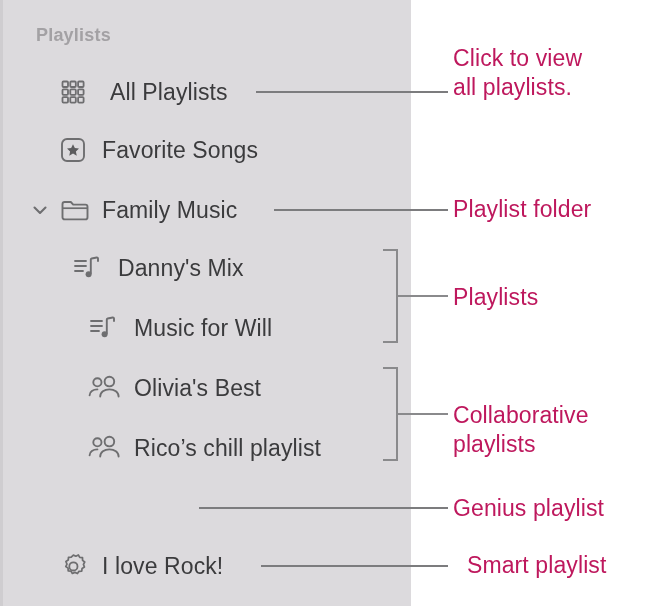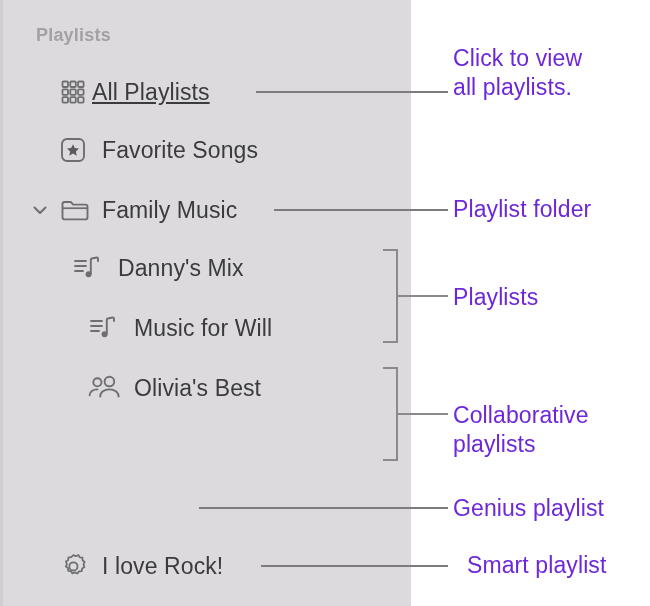--- a/index.html
+++ b/index.html
@@ -82,21 +82,21 @@
   }
   .bracket-stub {
     position: absolute;
     height: 2px;
     background: #8a8a8c;
   }
   
   .annot {
     position: absolute;
     font-size: 23px;
-    color: #6d28d9;
+    color: #be185d;
     line-height: 29px;
     white-space: pre-line;
     letter-spacing: 0.1px;
   }
 </style>
 </head>
 <body>
 
 <div id="stage">
 
@@ -114,21 +114,21 @@
             <rect x="18.1" y="2.5" width="5.5" height="5.5" rx="1"></rect>
             <rect x="2.5" y="10.3" width="5.5" height="5.5" rx="1"></rect>
             <rect x="10.3" y="10.3" width="5.5" height="5.5" rx="1"></rect>
             <rect x="18.1" y="10.3" width="5.5" height="5.5" rx="1"></rect>
             <rect x="2.5" y="18.1" width="5.5" height="5.5" rx="1"></rect>
             <rect x="10.3" y="18.1" width="5.5" height="5.5" rx="1"></rect>
             <rect x="18.1" y="18.1" width="5.5" height="5.5" rx="1"></rect>
           </g>
         </svg>
       </span>
-      <span class="row-label" style="margin-left:4px;text-decoration:underline;">All Playlists</span>
+      <span class="row-label" style="margin-left:22px;">All Playlists</span>
     </div>
 
     <div class="row" style="top:133px; left:58px;">
       <span class="icon" style="width:30px;height:30px;">
         <svg width="28" height="28" viewBox="0 0 28 28">
           <rect x="3" y="3" width="22" height="22" rx="5" fill="none" stroke="#6e6e70" stroke-width="1.9"></rect>
           <path d="M14 8.2l1.85 3.9 4.15.5-3.1 2.9.86 4.2L14 17.6l-3.76 2.1.86-4.2-3.1-2.9 4.15-.5z" fill="#5c5c5e"></path>
         </svg>
       </span>
       <span class="row-label" style="margin-left:14px;">Favorite Songs</span>
@@ -186,20 +186,33 @@
             <circle cx="10.4" cy="8.3" r="4.1"></circle>
             <circle cx="22.4" cy="7.6" r="4.8"></circle>
             <path d="M2.6 21.2c0-3.5 3.5-5.8 7.8-5.8"></path>
             <path d="M13.2 22.6c0-4.4 4.1-7.2 9.2-7.2s9.2 2.8 9.2 7.2"></path>
           </g>
         </svg>
       </span>
       <span class="row-label" style="margin-left:12px;">Olivia's Best</span>
     </div>
 
+    <div class="row" style="top:431px; left:86px;">
+      <span class="icon" style="width:36px;height:30px;">
+        <svg width="34" height="28" viewBox="0 0 34 28">
+          <g fill="none" stroke="#6e6e70" stroke-width="1.9" stroke-linecap="round">
+            <circle cx="10.4" cy="8.3" r="4.1"></circle>
+            <circle cx="22.4" cy="7.6" r="4.8"></circle>
+            <path d="M2.6 21.2c0-3.5 3.5-5.8 7.8-5.8"></path>
+            <path d="M13.2 22.6c0-4.4 4.1-7.2 9.2-7.2s9.2 2.8 9.2 7.2"></path>
+          </g>
+        </svg>
+      </span>
+      <span class="row-label" style="margin-left:12px;">Rico’s chill playlist</span>
+    </div>
 
 
     <div class="row" style="top:549px; left:58px;">
       <span class="icon" style="width:30px;height:32px;">
         <svg width="29" height="29" viewBox="0 0 29 29">
           <g fill="none" stroke="#6e6e70" stroke-width="1.8" stroke-linejoin="round">
             <path d="M14.5 2.6l2.6 1.1 2.5-1.2 1.5 2.4 2.8.3.1 2.8 2.2 1.7-1.3 2.5 1.0 2.6-2.4 1.5-.4 2.8-2.8.2-1.6 2.3-2.6-1.2-2.6 1.1-1.5-2.4-2.8-.3-.2-2.8-2.3-1.6 1.2-2.6-1.1-2.6 2.4-1.5.3-2.8 2.8-.2z" transform="translate(0.3,0.6) scale(0.97)"></path>
             <circle cx="14.4" cy="14.4" r="4.1"></circle>
           </g>
         </svg>

